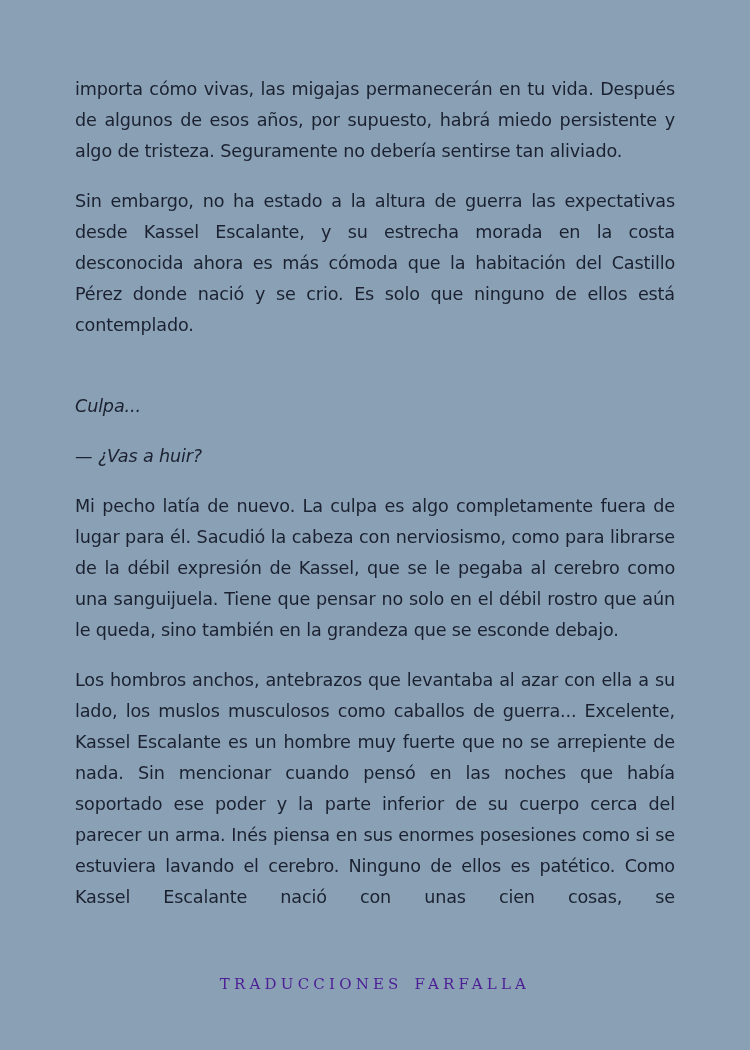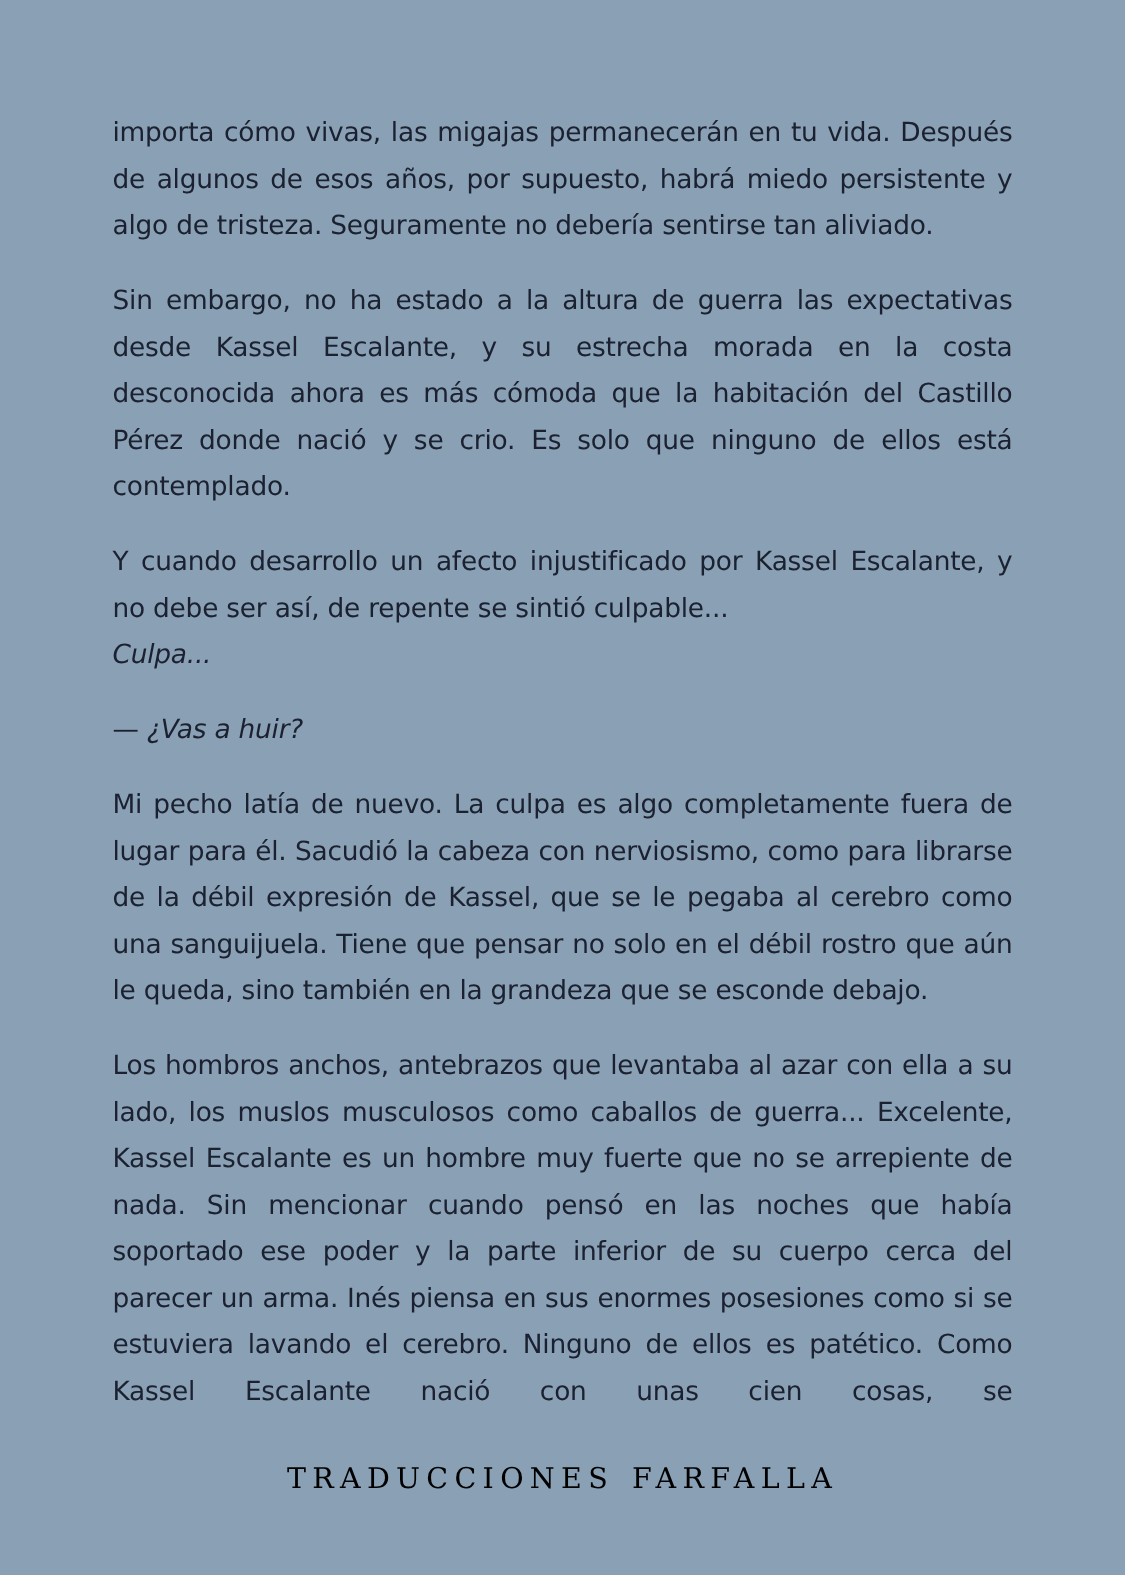--- a/index.html
+++ b/index.html
@@ -31,36 +31,36 @@
     }
     .para em {
     }
     .footer {
       position: absolute;
       left: 0;
       width: 750px;
       top: 975px;
       text-align: center;
       font-family: "DejaVu Serif", serif;
-      font-size: 19px;
+      font-size: 15px;
       letter-spacing: 4.2px;
-      color: #000000;
+      color: #4c1d95;
     }
     .footer span + span {
       margin-left: 12px;
     }
   </style>
 </head>
 <body>
 
 <div class="page">
   <p class="para">importa cómo vivas, las migajas permanecerán en tu vida. Después de algunos de esos años, por supuesto, habrá miedo persistente y algo de tristeza. Seguramente no debería sentirse tan aliviado.</p>
   <p class="para">Sin embargo, no ha estado a la altura de guerra las expectativas desde Kassel Escalante, y su estrecha morada en la costa desconocida ahora es más cómoda que la habitación del Castillo Pérez donde nació y se crio. Es solo que ninguno de ellos está contemplado.</p>
   <p class="para">
-    <span>Y cuando desarrollo un afecto injustificado por Kassel Escalante, y no debe ser así, de repente se sintió culpable...</span><br>
+    <br>
     <em>Culpa...</em>
   </p>
   <p class="para">
     <span>—</span>
     <em>¿Vas a huir?</em>
   </p>
   <p class="para">Mi pecho latía de nuevo. La culpa es algo completamente fuera de lugar para él. Sacudió la cabeza con nerviosismo, como para librarse de la débil expresión de Kassel, que se le pegaba al cerebro como una sanguijuela. Tiene que pensar no solo en el débil rostro que aún le queda, sino también en la grandeza que se esconde debajo.</p>
   <p class="para" style="text-align-last: justify;">Los hombros anchos, antebrazos que levantaba al azar con ella a su lado, los muslos musculosos como caballos de guerra... Excelente, Kassel Escalante es un hombre muy fuerte que no se arrepiente de nada. Sin mencionar cuando pensó en las noches que había soportado ese poder y la parte inferior de su cuerpo cerca del parecer un arma. Inés piensa en sus enormes posesiones como si se estuviera lavando el cerebro. Ninguno de ellos es patético. Como Kassel Escalante nació con unas cien cosas, se</p>
 </div>
 

